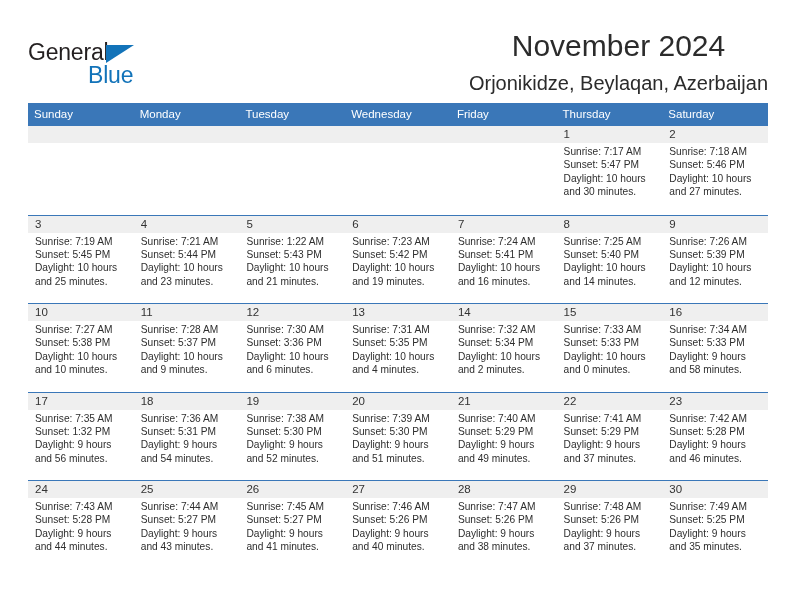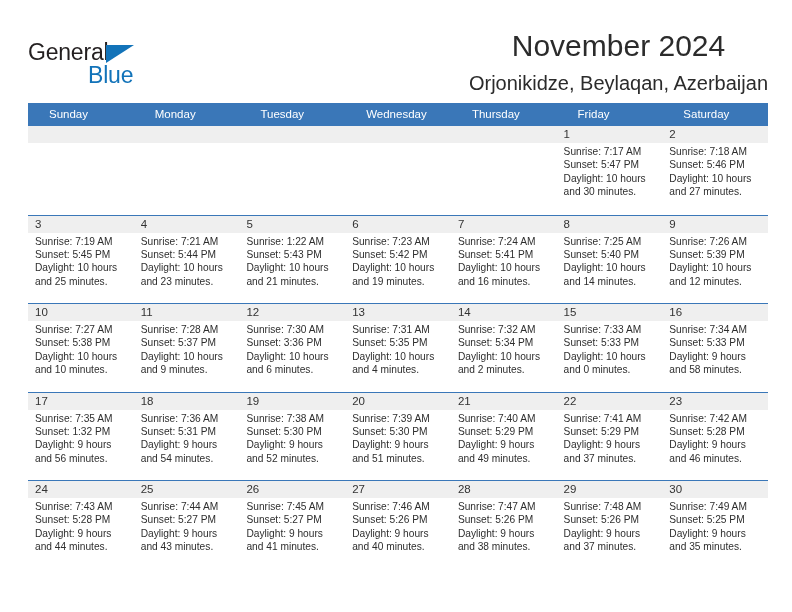--- a/index.html
+++ b/index.html
@@ -97,21 +97,21 @@
   }
   .weekday-row {
     display: flex;
     width: 100%;
     background: #3a77b8;
     height: 23px;
   }
   .weekday {
     flex: 1 1 0;
     box-sizing: border-box;
-    padding-left: 21px;
+    padding-left: 6px;
     color: #ffffff;
     font-size: 11.5px;
     line-height: 23px;
     white-space: nowrap;
     overflow: hidden;
   }
   .week-row {
     width: 100%;
     border-top: 1.5px solid #3a77b8;
     height: 88.5px;
@@ -170,22 +170,22 @@
     </div>
 
   </div>
 
   <div class="calendar">
     <div class="weekday-row">
         <div class="weekday">Sunday</div>
         <div class="weekday">Monday</div>
         <div class="weekday">Tuesday</div>
         <div class="weekday">Wednesday</div>
+        <div class="weekday">Friday</div>
         <div class="weekday">Thursday</div>
-        <div class="weekday">Friday</div>
         <div class="weekday">Saturday</div>
       </div>
     <div>
         <div class="week-row first">
           <div class="date-band">
             <div class="date-cell"></div>
             <div class="date-cell"></div>
             <div class="date-cell"></div>
             <div class="date-cell"></div>
             <div class="date-cell"></div>

